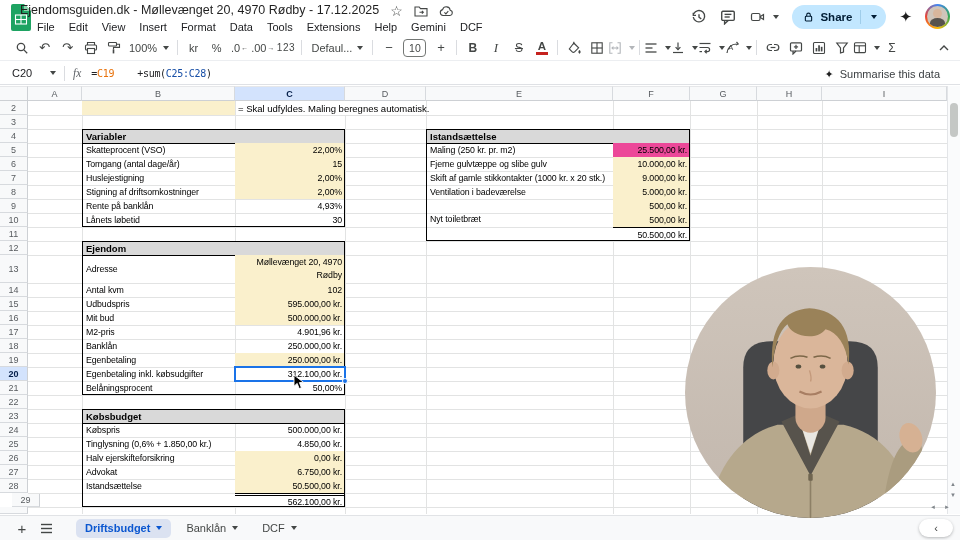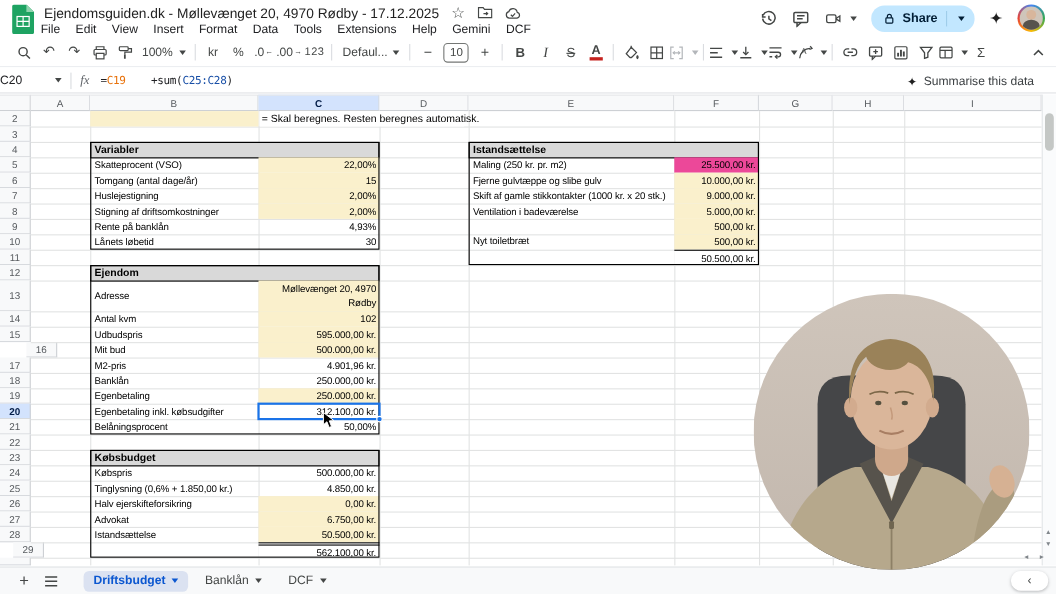--- a/index.html
+++ b/index.html
@@ -3,21 +3,21 @@
 <meta charset="utf-8">
 <style>
   html,body{margin:0;padding:0;background:#e0e0e0}
   .app{position:relative;width:960px;height:540px;background:#fff;overflow:hidden;
        font-family:"Liberation Sans","DejaVu Sans",sans-serif;color:#202124}
   .app *{box-sizing:border-box}
 
   
   .titlebar{position:absolute;top:0;left:0;right:0;height:35px;background:#fff}
   .sheets-logo{position:absolute;left:11px;top:4px}
-  .doc-title-row{position:absolute;left:40px;top:3px;display:flex;align-items:center;gap:11px}
+  .doc-title-row{position:absolute;left:20px;top:3px;display:flex;gap:11px}
   .doc-title{font-size:12.5px;color:#1f1f1f;white-space:nowrap}
   .t-ic{color:#444746;font-size:12px;display:flex;align-items:center}
   .menubar{position:absolute;left:30px;top:20px;display:flex;font-size:11px;color:#202124}
   .menu-item{padding:1px 7px;border-radius:4px;cursor:default}
   .tb-right{position:absolute;right:10px;top:4px;display:flex;align-items:center;gap:13px}
   .share-pill{display:flex;align-items:center;gap:6px;background:#c2e7ff;border-radius:999px;
               height:24px;padding:0 9px 0 11px;color:#001d35;font-size:11.5px;font-weight:bold}
   .share-sep{width:1px;height:14px;background:#9fcdea;margin-left:2px}
   .gem-star{font-size:15px;color:#1f1f1f}
   .avatar{width:25px;height:25px;border-radius:50%;padding:2px;
@@ -45,21 +45,21 @@
   .ital-i{font-family:"Liberation Serif",serif;font-style:italic;font-size:13px}
   .strike-s{text-decoration:line-through;font-size:12px}
   .colorA{font-size:11.5px;font-weight:bold;border-bottom:3px solid #c5221f;line-height:11px;padding:0 2px}
   .small-sub{font-size:7px;margin-left:1px}
   .toolbar svg{display:block}
   .collapse-tb{margin-left:auto;color:#444746;font-size:10px}
 
   
   .fbar{position:absolute;top:62px;left:0;right:0;height:23px;background:#fff;display:flex;
         align-items:center;border-bottom:1px solid #dfe1e5}
-  .namebox{width:46px;font-size:11px;color:#202124}
+  .namebox{width:46px;padding-left:12px;font-size:11px;color:#202124}
   .fsep{width:1px;height:15px;background:#dadce0;margin:0 8px}
   .fx{font-family:"Liberation Serif",serif;font-style:italic;font-size:11.5px;color:#5f6368;margin-right:10px}
   .ftext{font-family:"DejaVu Sans Mono",monospace;font-size:10px;letter-spacing:-0.3px}
   .summarise{position:absolute;right:12px;top:3px;height:18px;display:flex;align-items:center;gap:6px;
              font-size:11px;color:#3c4043;background:#fff;border-radius:10px;padding:0 8px}
   .summarise .star{font-size:11px;color:#1f1f1f}
 
   
   #grid{position:absolute;top:0;left:0;width:960px;height:540px;pointer-events:none}
   #grid>div{position:absolute}
@@ -381,21 +381,21 @@
       <div class="rowh" style="left: 0px; top: 157px; width: 28px; height: 14px;">6</div>
       <div class="rowh" style="left: 0px; top: 171px; width: 28px; height: 14px;">7</div>
       <div class="rowh" style="left: 0px; top: 185px; width: 28px; height: 14px;">8</div>
       <div class="rowh" style="left: 0px; top: 199px; width: 28px; height: 14px;">9</div>
       <div class="rowh" style="left: 0px; top: 213px; width: 28px; height: 14px;">10</div>
       <div class="rowh" style="left: 0px; top: 227px; width: 28px; height: 14px;">11</div>
       <div class="rowh" style="left: 0px; top: 241px; width: 28px; height: 14px;">12</div>
       <div class="rowh" style="left: 0px; top: 255px; width: 28px; height: 28px;">13</div>
       <div class="rowh" style="left: 0px; top: 283px; width: 28px; height: 14px;">14</div>
       <div class="rowh" style="left: 0px; top: 297px; width: 28px; height: 14px;">15</div>
-      <div class="rowh" style="left: 0px; top: 311px; width: 28px; height: 14px; margin-left: 24px;">16</div>
+      <div class="rowh" style="left: 0px; top: 311px; width: 28px; height: 14px;">16</div>
       <div class="rowh" style="left: 0px; top: 325px; width: 28px; height: 14px;">17</div>
       <div class="rowh" style="left: 0px; top: 339px; width: 28px; height: 14px;">18</div>
       <div class="rowh" style="left: 0px; top: 353px; width: 28px; height: 14px;">19</div>
       <div class="rowh selh" style="left: 0px; top: 367px; width: 28px; height: 14px; background: rgb(211, 227, 253);">20</div>
       <div class="rowh" style="left: 0px; top: 381px; width: 28px; height: 14px;">21</div>
       <div class="rowh" style="left: 0px; top: 395px; width: 28px; height: 14px;">22</div>
       <div class="rowh" style="left: 0px; top: 409px; width: 28px; height: 14px;">23</div>
       <div class="rowh" style="left: 0px; top: 423px; width: 28px; height: 14px;">24</div>
       <div class="rowh" style="left: 0px; top: 437px; width: 28px; height: 14px;">25</div>
       <div class="rowh" style="left: 0px; top: 451px; width: 28px; height: 14px;">26</div>
@@ -433,21 +433,21 @@
       <div class="hline" style="left: 28px; top: 395px; width: 919px; height: 1px;"></div>
       <div class="hline" style="left: 28px; top: 409px; width: 919px; height: 1px;"></div>
       <div class="hline" style="left: 28px; top: 423px; width: 919px; height: 1px;"></div>
       <div class="hline" style="left: 28px; top: 437px; width: 919px; height: 1px;"></div>
       <div class="hline" style="left: 28px; top: 451px; width: 919px; height: 1px;"></div>
       <div class="hline" style="left: 28px; top: 465px; width: 919px; height: 1px;"></div>
       <div class="hline" style="left: 28px; top: 479px; width: 919px; height: 1px;"></div>
       <div class="hline" style="left: 28px; top: 493px; width: 919px; height: 1px;"></div>
       <div class="hline" style="left: 28px; top: 507px; width: 919px; height: 1px;"></div>
       <div class="note-cell" style="left: 82px; top: 101px; width: 153px; height: 14px; background: rgb(250, 240, 204);"></div>
-      <div class="note-text" style="left: 236px; top: 101px; width: 186px; height: 14px;">= Skal beregnes. Resten beregnes automatisk.</div>
+      <div class="note-text" style="left: 236px; top: 101px; width: 186px; height: 14px;">= Skal udfyldes. Maling beregnes automatisk.</div>
       <div class="thead" style="left: 82px; top: 129px; width: 263px; height: 15px; background: rgb(217, 217, 217);">Variabler</div>
       <div class="tlabel" style="left: 83px; top: 143px; width: 152px; height: 14px;">Skatteprocent (VSO)</div>
       <div class="tvalue" style="left: 235px; top: 143px; width: 110px; height: 14px; background: rgb(250, 240, 204);">22,00%</div>
       <div class="tlabel" style="left: 83px; top: 157px; width: 152px; height: 14px;">Tomgang (antal dage/år)</div>
       <div class="tvalue" style="left: 235px; top: 157px; width: 110px; height: 14px; background: rgb(250, 240, 204);">15</div>
       <div class="tlabel" style="left: 83px; top: 171px; width: 152px; height: 14px;">Huslejestigning</div>
       <div class="tvalue" style="left: 235px; top: 171px; width: 110px; height: 14px; background: rgb(250, 240, 204);">2,00%</div>
       <div class="tlabel" style="left: 83px; top: 185px; width: 152px; height: 14px;">Stigning af driftsomkostninger</div>
       <div class="tvalue" style="left: 235px; top: 185px; width: 110px; height: 14px; background: rgb(250, 240, 204);">2,00%</div>
       <div class="tlabel" style="left: 83px; top: 199px; width: 152px; height: 14px;">Rente på banklån</div>

